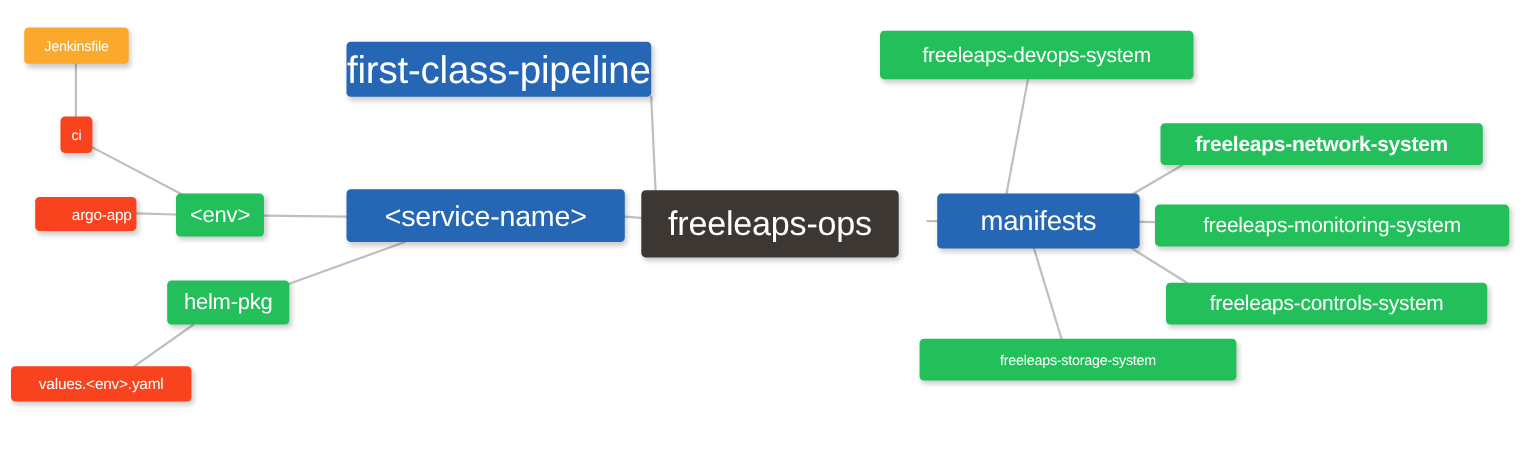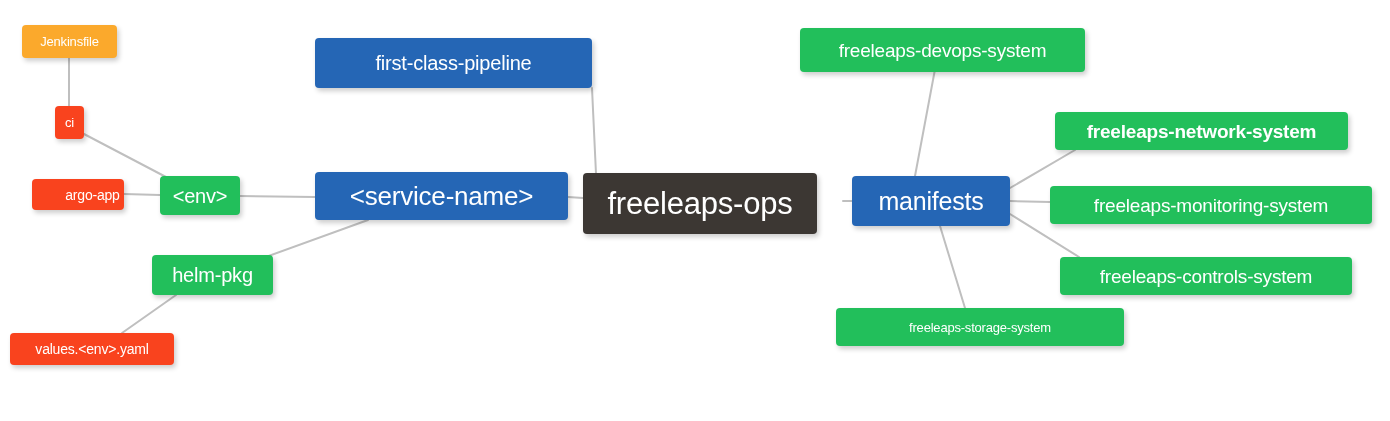--- a/index.html
+++ b/index.html
@@ -70,36 +70,36 @@
       </div>
       <div class="node" style="left: 55px; top: 106px; width: 29px; height: 33px; background: rgb(249, 67, 30); font-size: 13px;">
         <span class="node-label">ci</span>
       </div>
       <div class="node" style="left: 32px; top: 179px; width: 92px; height: 31px; background: rgb(249, 67, 30); font-size: 14px; padding-left: 29px;">
         <span class="node-label">argo-app</span>
       </div>
       <div class="node" style="left: 160px; top: 176px; width: 80px; height: 39px; background: rgb(34, 191, 91); font-size: 20px;">
         <span class="node-label">&lt;env&gt;</span>
       </div>
-      <div class="node" style="left: 152px; top: 255px; width: 121px; height: 40px; background: rgb(34, 191, 91); font-size: 20px;">
+      <div class="node" style="left: 152px; top: 255px; width: 111px; height: 40px; background: rgb(34, 191, 91); font-size: 20px;">
         <span class="node-label">helm-pkg</span>
       </div>
       <div class="node" style="left: 10px; top: 333px; width: 164px; height: 32px; background: rgb(249, 67, 30); font-size: 14px;">
         <span class="node-label">values.&lt;env&gt;.yaml</span>
       </div>
-      <div class="node" style="left: 315px; top: 38px; width: 277px; height: 50px; background: rgb(37, 102, 181); font-size: 20px;">
+      <div class="node" style="left: 315px; top: 38px; width: 277px; height: 50px; background: rgb(37, 102, 181); font-size: 35px;">
         <span class="node-label">first-class-pipeline</span>
       </div>
       <div class="node" style="left: 315px; top: 172px; width: 253px; height: 48px; background: rgb(37, 102, 181); font-size: 26px;">
         <span class="node-label">&lt;service-name&gt;</span>
       </div>
       <div class="node" style="left: 583px; top: 173px; width: 234px; height: 61px; background: rgb(60, 55, 51); font-size: 31px;">
         <span class="node-label">freeleaps-ops</span>
       </div>
-      <div class="node" style="left: 852px; top: 176px; width: 158px; height: 50px; background: rgb(37, 102, 181); font-size: 25px;">
+      <div class="node" style="left: 852px; top: 176px; width: 184px; height: 50px; background: rgb(37, 102, 181); font-size: 25px;">
         <span class="node-label">manifests</span>
       </div>
       <div class="node" style="left: 800px; top: 28px; width: 285px; height: 44px; background: rgb(34, 191, 91); font-size: 19px;">
         <span class="node-label">freeleaps-devops-system</span>
       </div>
       <div class="node" style="left: 1055px; top: 112px; width: 293px; height: 38px; background: rgb(34, 191, 91); font-size: 19px; font-weight: bold;">
         <span class="node-label">freeleaps-network-system</span>
       </div>
       <div class="node" style="left: 1050px; top: 186px; width: 322px; height: 38px; background: rgb(34, 191, 91); font-size: 19px;">
         <span class="node-label">freeleaps-monitoring-system</span>

